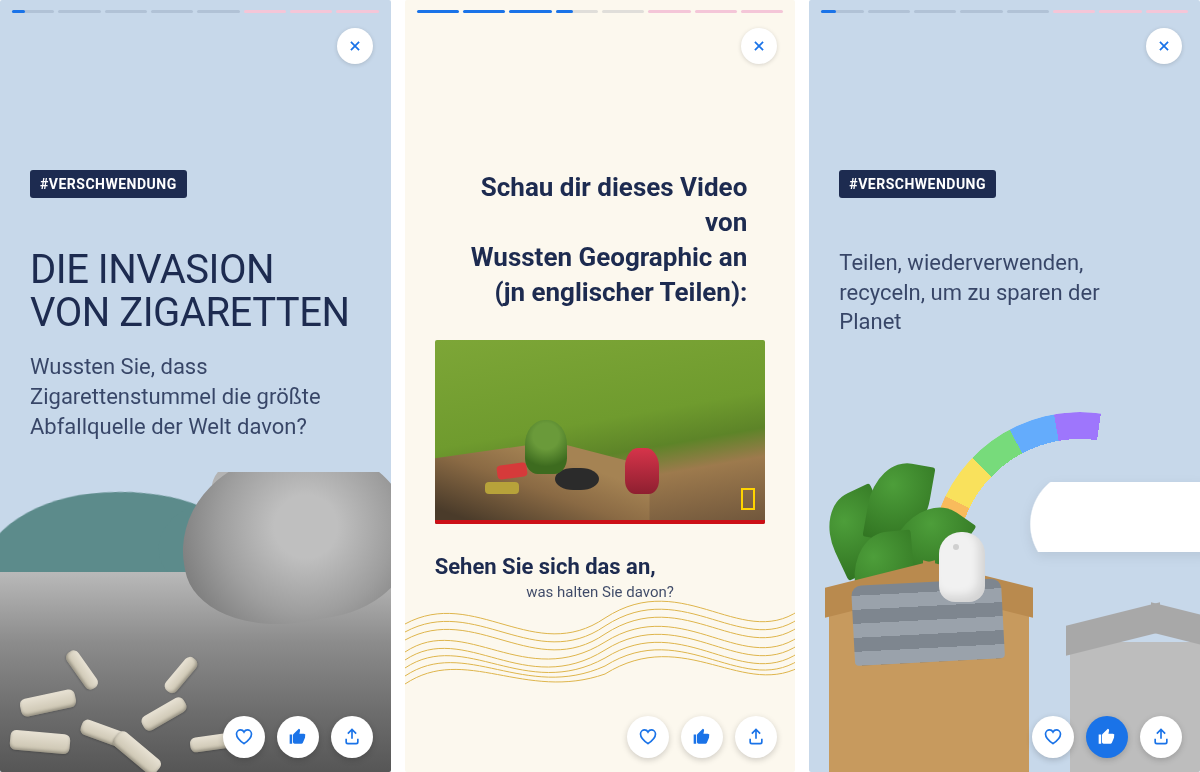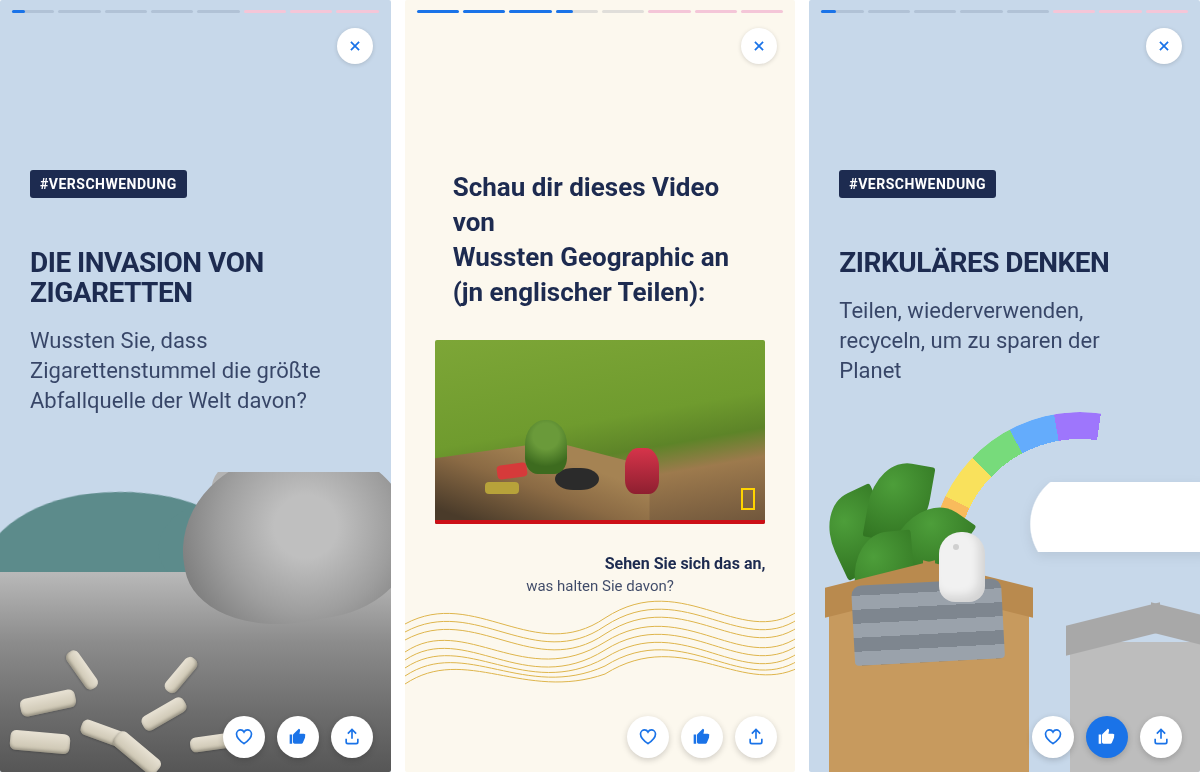--- a/index.html
+++ b/index.html
@@ -71,39 +71,39 @@
     background: #1d2b50;
     color: #fff;
     font-weight: 700;
     font-size: 14px;
     letter-spacing: 0.5px;
     padding: 6px 10px;
     border-radius: 3px;
     margin-bottom: 50px;
   }
   .title {
-    font-size: 28px;
+    font-size: 40px;
     line-height: 1.08;
-    font-weight: 700;
+    font-weight: 400;
     color: #1d2b50;
     letter-spacing: -0.5px;
     text-transform: uppercase;
     margin-bottom: 18px;
   }
   .subtitle {
     font-size: 22px;
     line-height: 1.35;
     color: rgba(29,43,80,0.85);
     font-weight: 400;
     max-width: 320px;
   }
 
   
   .center-heading {
-    text-align: left;
+    text-align: right;
     font-size: 26px;
     line-height: 1.35;
     font-weight: 700;
     color: #1d2b50;
     padding: 0 18px;
   }
   .video-thumb {
     position: relative;
     margin: 30px auto 0 auto;
     width: 330px; height: 184px;
@@ -133,21 +133,21 @@
   .video-thumb .cloth1 { position:absolute; left:62px; bottom:46px; width:30px; height:14px; background:#d63a3a; border-radius:4px; transform:rotate(-8deg);}
   .video-thumb .cloth2 { position:absolute; left:50px; bottom:30px; width:34px; height:12px; background:#b7a23a; border-radius:4px;}
   .video-thumb::after {
     content:""; position:absolute; left:0; right:0; bottom:0; height:4px;
     background:#cc0f16;
   }
   .natgeo {
     position:absolute; right:10px; bottom:14px;
     width:14px; height:22px; border:2.5px solid #ffd400;
   }
-  .center-cta-b { text-align:right; font-size:16px; font-weight:700; color:#1d2b50; margin-top:30px;}
+  .center-cta-b { text-align:left; font-size:22px; font-weight:700; color:#1d2b50; margin-top:30px;}
   .center-cta-n { text-align:center; font-size:15px; font-weight:400; color:rgba(29,43,80,0.85); margin-top:4px;}
 
   .waves {
     position:absolute; left:0; right:0; bottom:70px; height:160px;
   }
 
   
   .c1 .art {
     position:absolute; left:0; right:0; bottom:0; height:300px;
     overflow:hidden;
@@ -408,21 +408,20 @@
       <span class="pink"></span>
   </div>
   <div class="close-btn">
     <svg viewBox="0 0 24 24">
         <path d="M5 5 L19 19 M19 5 L5 19" fill="none"></path>
       </svg>
   </div>
 
   <div class="content">
     <span class="tag">#VERSCHWENDUNG</span>
-    <h1 class="title">ZIRKULÄRES DENKEN</h1>
     <p class="subtitle">Teilen, wiederverwenden, recyceln, um zu sparen der Planet</p>
   </div>
 
   <div class="art">
     <div class="cloud"></div>
     <div class="rainbow"></div>
     <div class="leaves">
       <div class="leaf" style="left:0; top:30px; transform:rotate(-25deg);"></div>
       <div class="leaf" style="left:40px; top:0; transform:rotate(10deg);"></div>
       <div class="leaf" style="left:70px; top:40px; transform:rotate(35deg);"></div>

